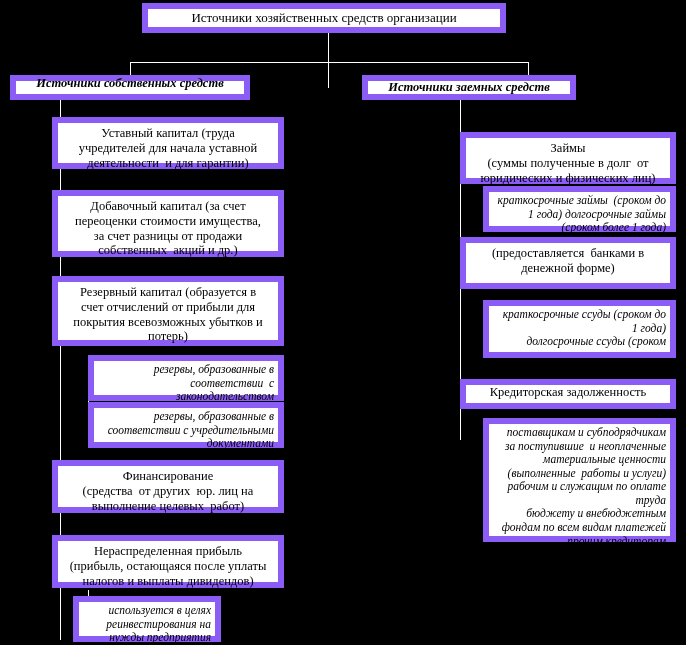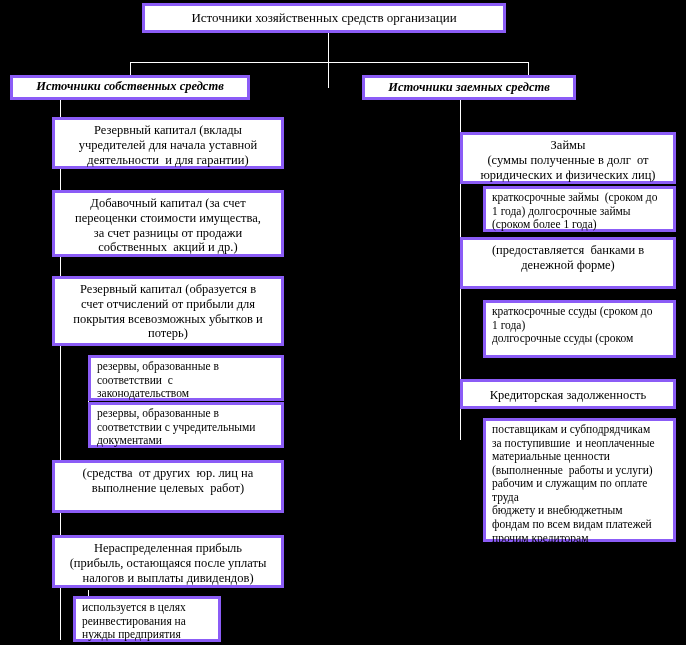--- a/index.html
+++ b/index.html
@@ -11,30 +11,31 @@
     width: 686px;
     height: 645px;
     position: relative;
     font-family: "Liberation Serif", serif;
     color: #000000;
     overflow: hidden;
   }
   .box {
     position: absolute;
     background: #ffffff;
-    border: 3px solid #8b5cf6;
+    border: 6px solid #8b5cf6;
     box-sizing: border-box;
     text-align: center;
     line-height: 1.18;
     padding: 3px 4px;
     font-size: 12.5px;
   }
   .box.left-align {
-    text-align: left;
+    text-align: right;
     padding: 2px 4px 2px 6px;
+    font-style: italic;
   }
   .box.bold-italic {
     font-weight: bold;
     font-style: italic;
   }
   .box .ln {
     display: block;
     white-space: pre;
   }
   .line {
@@ -84,21 +85,21 @@
 
 <div class="box bold-italic" style="left:10px; top:75px; width:240px; height:25px; display:flex; align-items:flex-end; justify-content:center;">
   <span class="ln">Источники собственных средств</span>
 </div>
 
 <div class="box bold-italic" style="left:362px; top:75px; width:214px; height:25px; display:flex; align-items:center; justify-content:center;">
   <span class="ln">Источники заемных средств</span>
 </div>
 
 <div class="box" style="left:52px; top:117px; width:232px; height:52px;">
-  <span class="ln">Резервный капитал (вклады</span>
+  <span class="ln">Уставный капитал (труда</span>
   <span class="ln">учредителей для начала уставной</span>
   <span class="ln">деятельности  и для гарантии)</span>
 </div>
 
 <div class="box" style="left:52px; top:190px; width:232px; height:67px;">
   <span class="ln">Добавочный капитал (за счет</span>
   <span class="ln">переоценки стоимости имущества,</span>
   <span class="ln">за счет разницы от продажи</span>
   <span class="ln">собственных  акций и др.)</span>
 </div>
@@ -116,20 +117,21 @@
   <span class="ln">законодательством</span>
 </div>
 
 <div class="box left-align small" style="left:88px; top:402px; width:196px; height:46px;">
   <span class="ln">резервы, образованные в</span>
   <span class="ln">соответствии с учредительными</span>
   <span class="ln">документами</span>
 </div>
 
 <div class="box" style="left:52px; top:460px; width:232px; height:53px;">
+  <span class="ln">Финансирование</span>
   <span class="ln">(средства  от других  юр. лиц на</span>
   <span class="ln">выполнение целевых  работ)</span>
 </div>
 
 <div class="box" style="left:52px; top:535px; width:232px; height:53px;font-family:Liberation Serif, serif;">
   <span class="ln">Нераспределенная прибыль</span>
   <span class="ln">(прибыль, остающаяся после уплаты</span>
   <span class="ln">налогов и выплаты дивидендов)</span>
 </div>
 

